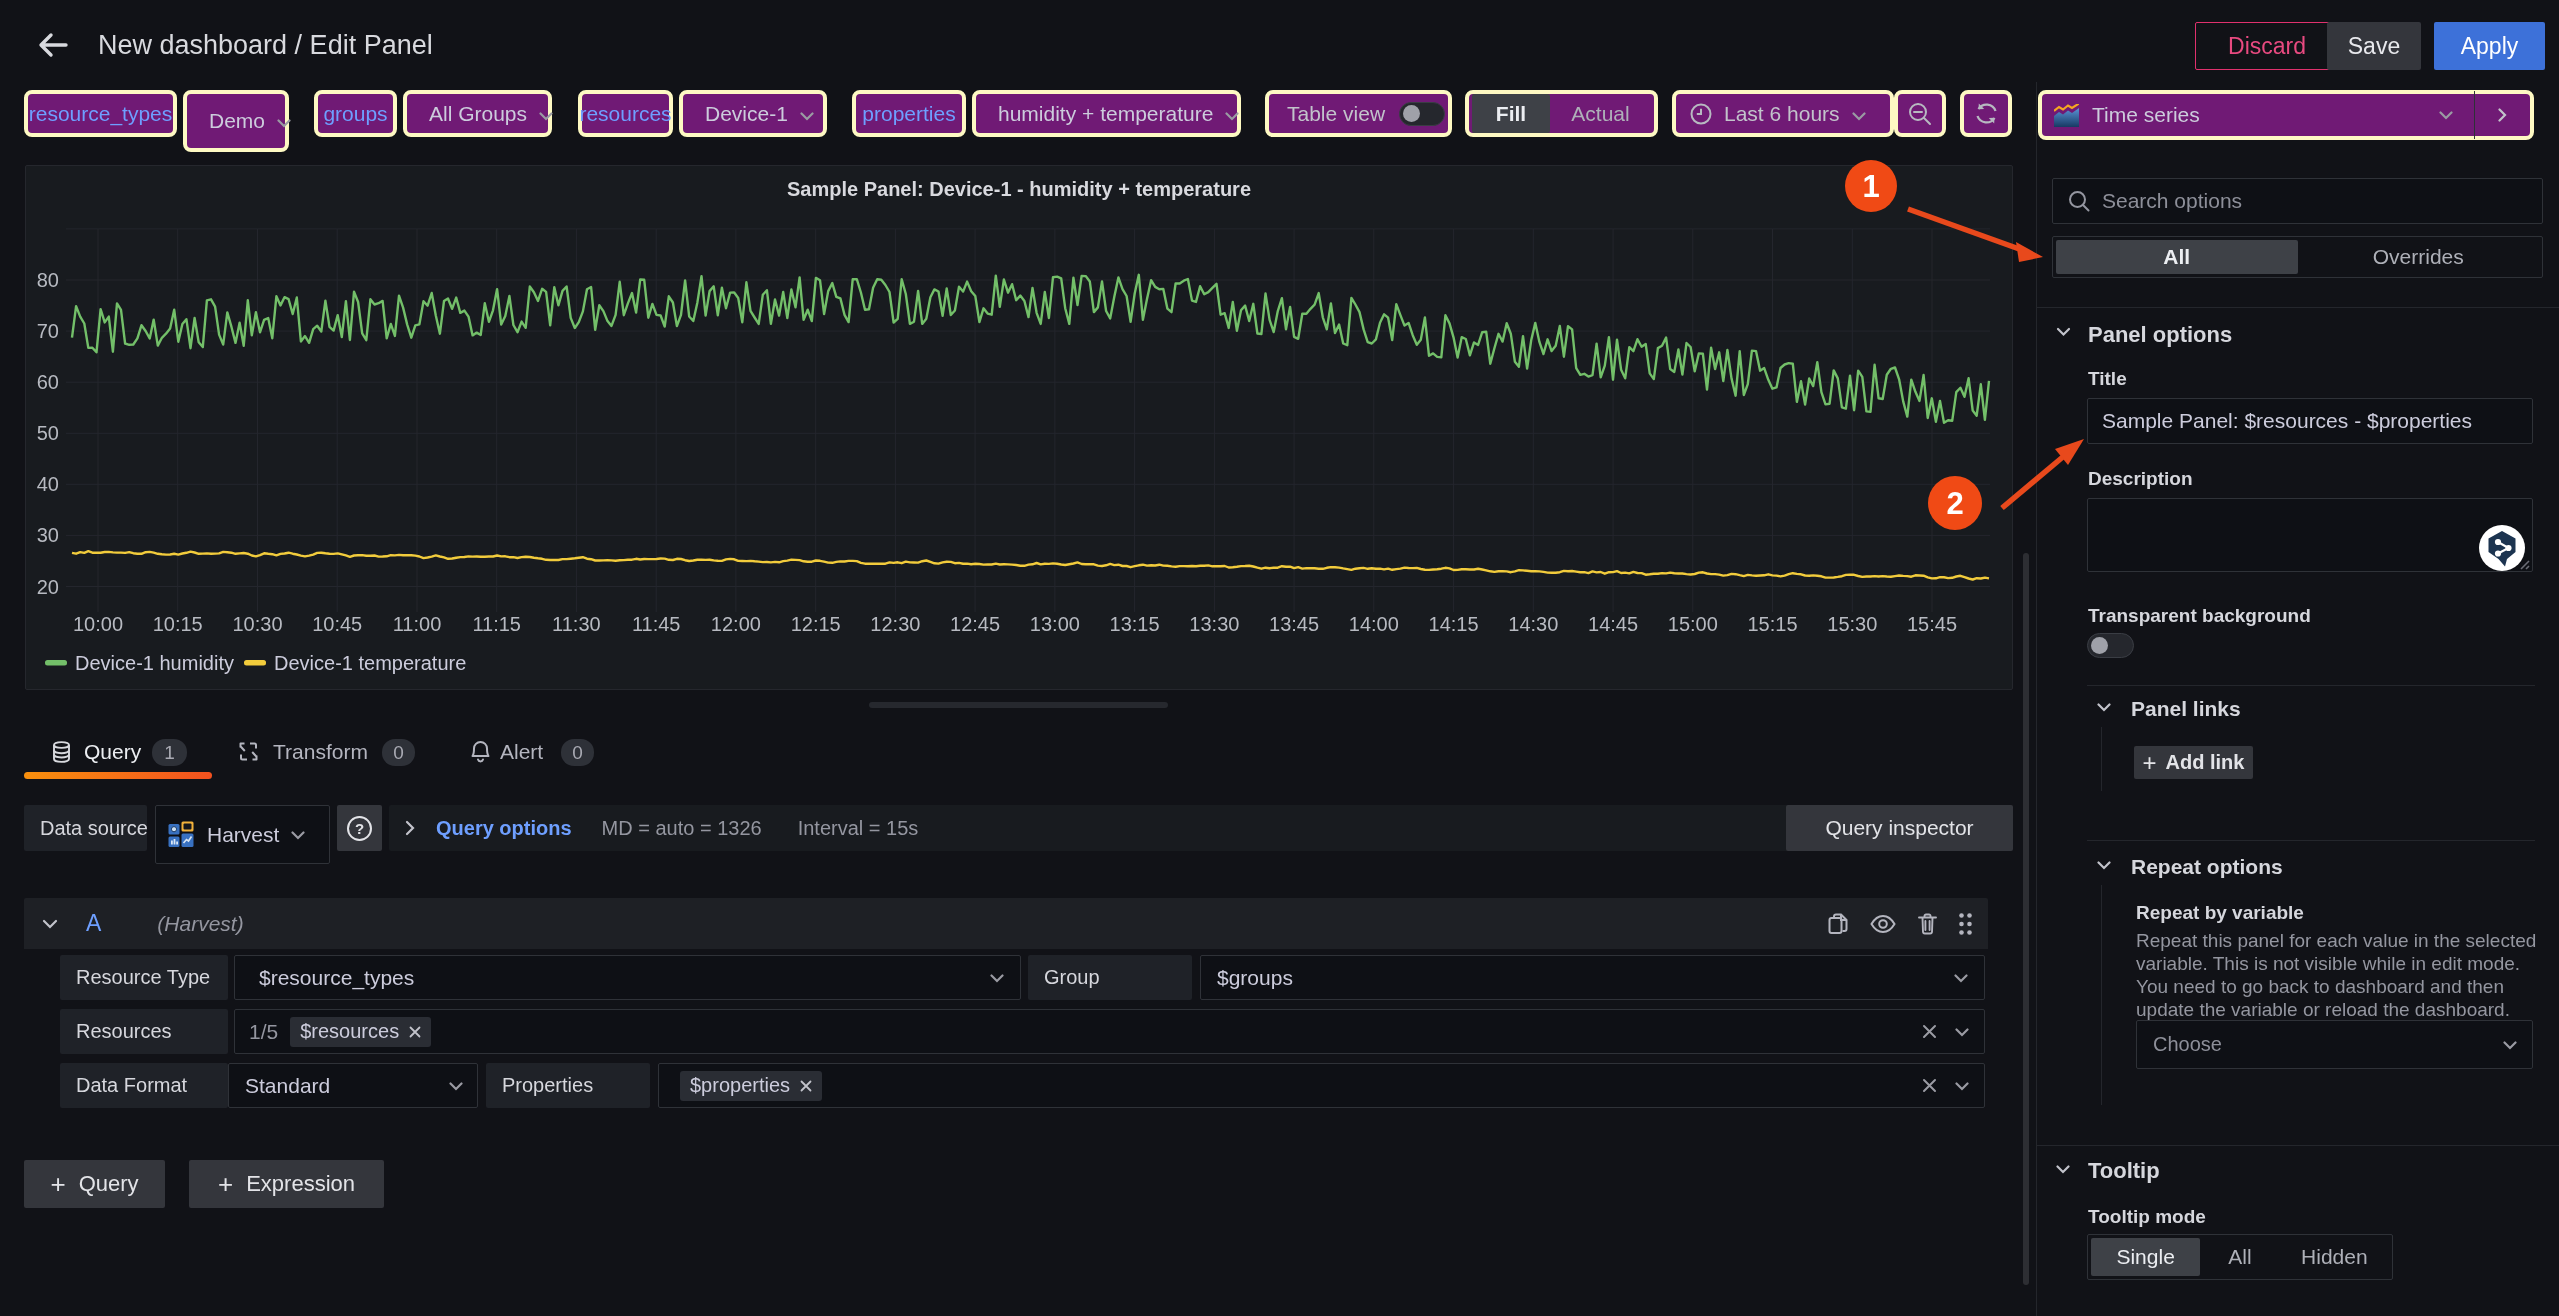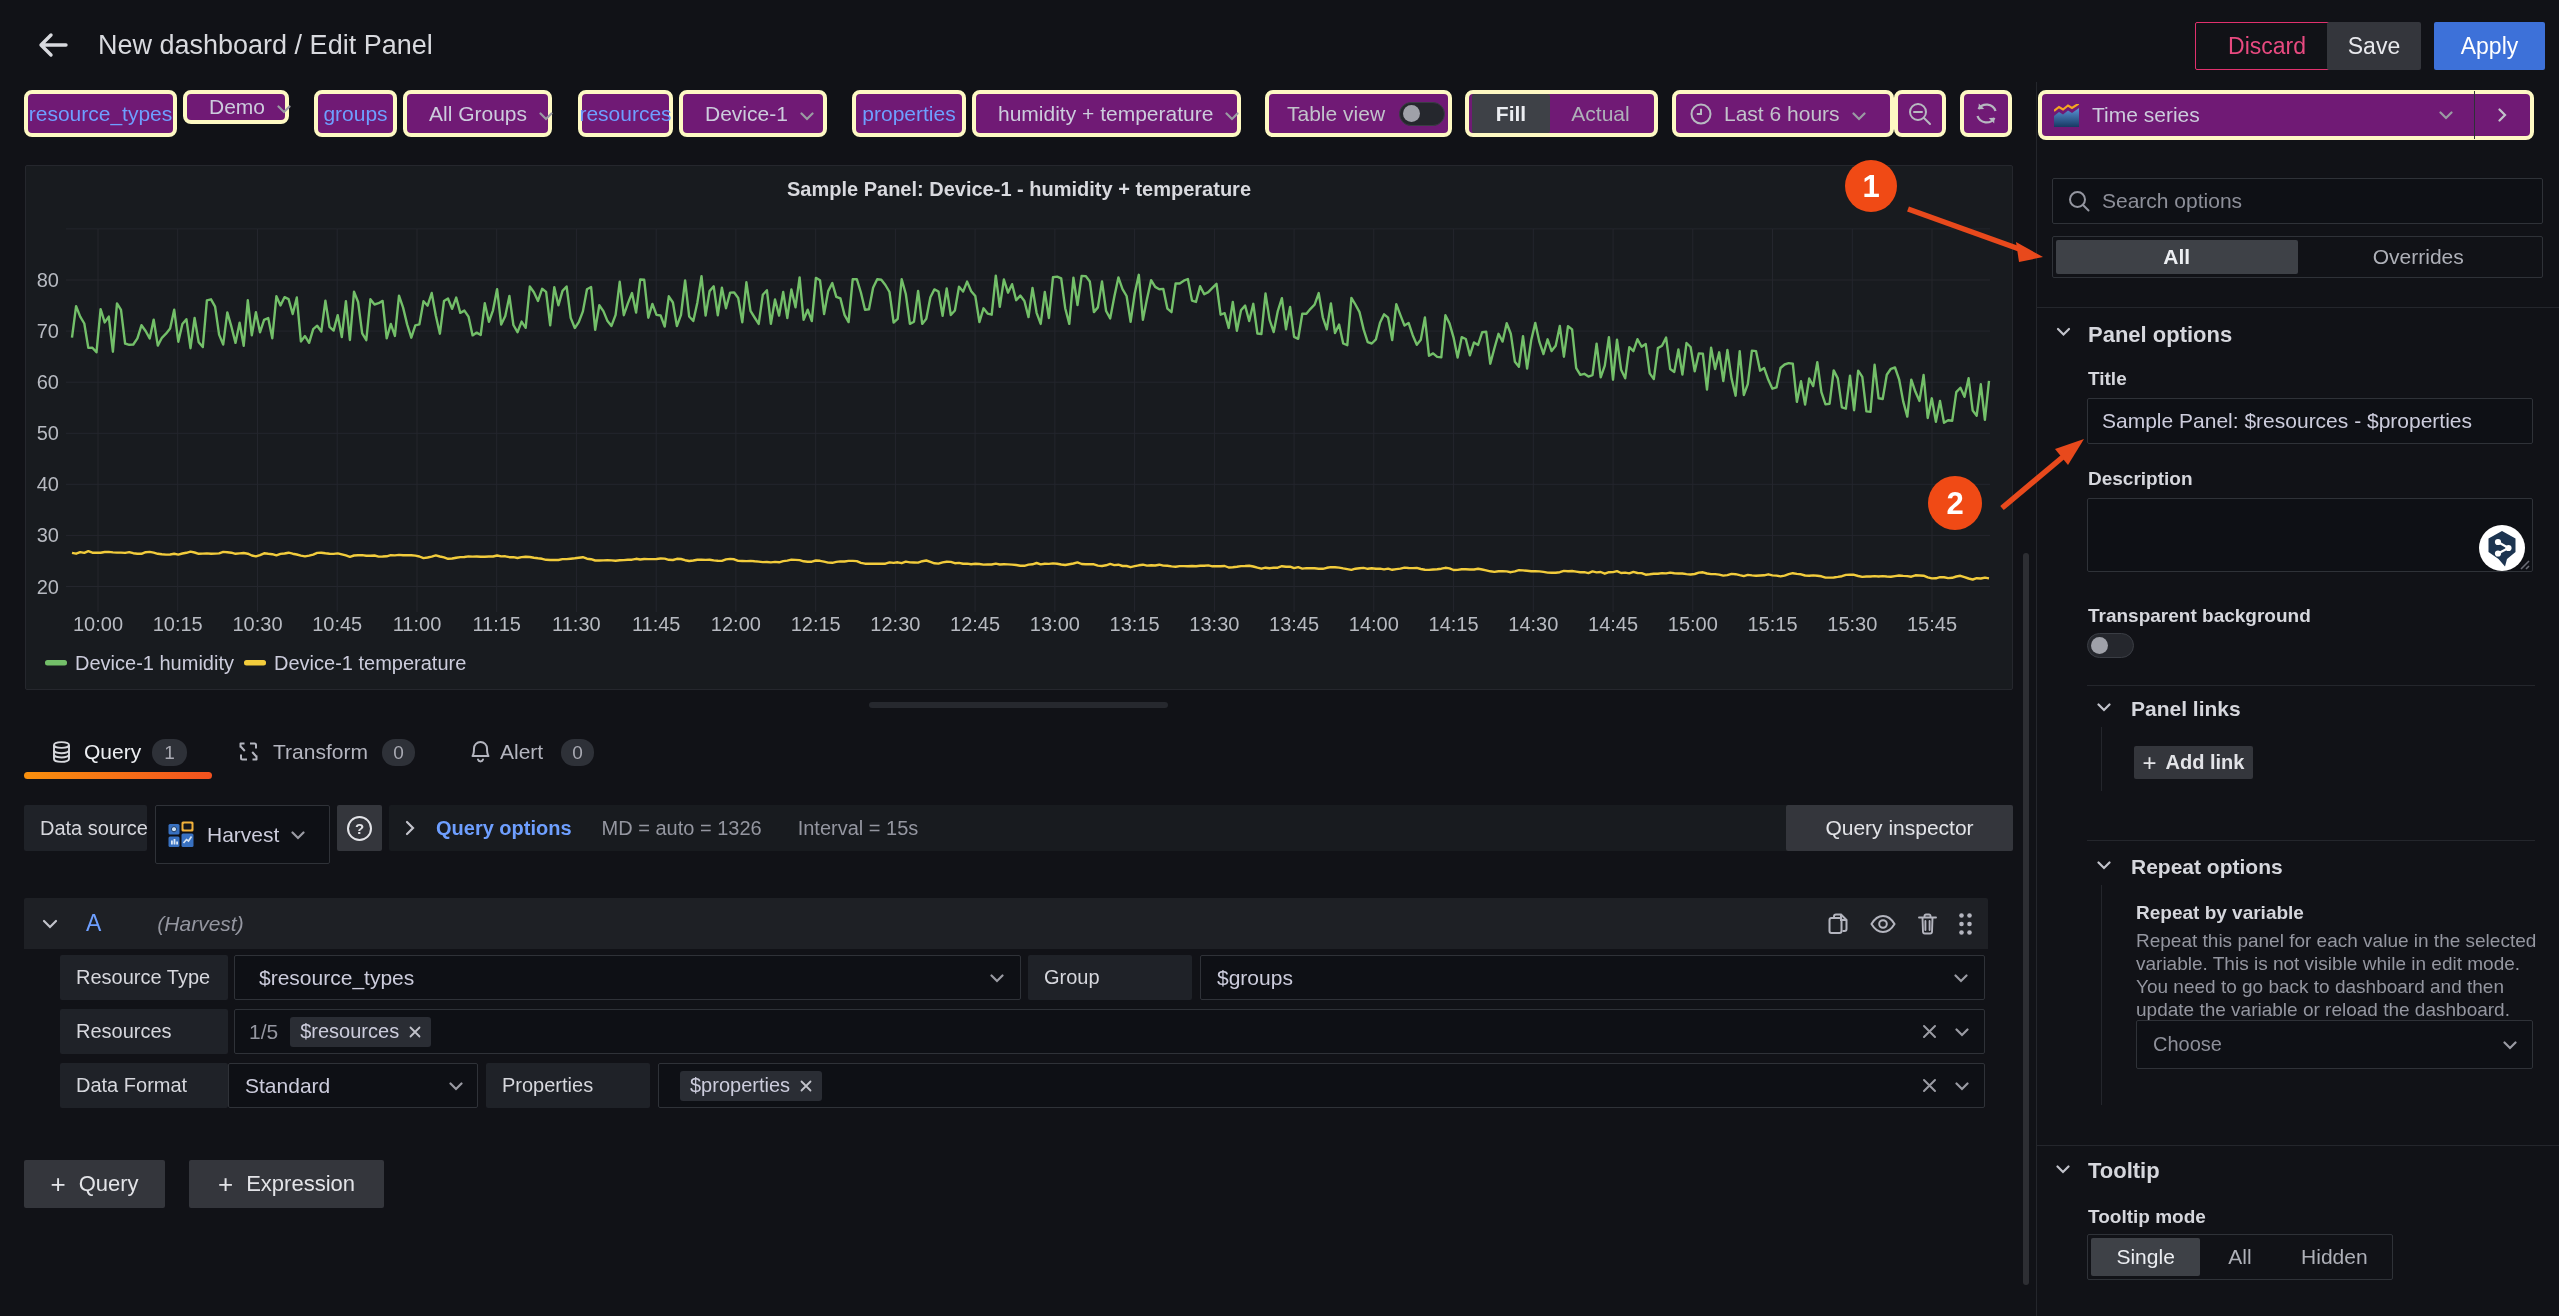--- a/index.html
+++ b/index.html
@@ -18,21 +18,21 @@
 <svg class="abs" style="left:36px;top:29px" width="34" height="32" viewBox="0 0 34 32">
  <path d="M30 16 H6 M15 6 L5 16 L15 26" stroke="#d8d9de" stroke-width="3.4" fill="none" stroke-linecap="round" stroke-linejoin="round"></path>
 </svg>
 <div class="abs" style="left:98px;top:30px;font-size:27px;color:#d8d9de">New dashboard / Edit Panel</div>
 
 <div class="btn" style="left:2195px;top:22px;width:144px;height:48px;border:1px solid #e0316e;color:#e84a80;font-size:23px;background:transparent">Discard</div>
 <div class="btn" style="left:2327px;top:22px;width:94px;height:48px;background:#34363c;color:#e8e9ed;font-size:23px">Save</div>
 <div class="btn" style="left:2434px;top:22px;width:111px;height:48px;background:#3d71d9;color:#ffffff;font-size:23px">Apply</div>
 
 <div class="box lbl" style="left:24px;top:90px;width:153px;height:47px">resource_types</div>
-<div class="box val" style="left:183px;top:90px;width:106px;height:34px">Demo<span class="chev"><svg class="ic" width="14" height="9" viewBox="0 0 14 9">
+<div class="box val" style="left:183px;top:90px;width:106px;height:62px">Demo<span class="chev"><svg class="ic" width="14" height="9" viewBox="0 0 14 9">
         <path d="M1.5 1.5 L7 7 L12.5 1.5" stroke="#9a9ba3" stroke-width="2.2" fill="none" stroke-linecap="round"></path>
       </svg></span></div>
 <div class="box lbl" style="left:314px;top:90px;width:83px;height:47px">groups</div>
 <div class="box val" style="left:403px;top:90px;width:149px;height:47px">All Groups<span class="chev"><svg class="ic" width="14" height="9" viewBox="0 0 14 9">
         <path d="M1.5 1.5 L7 7 L12.5 1.5" stroke="#9a9ba3" stroke-width="2.2" fill="none" stroke-linecap="round"></path>
       </svg></span></div>
 <div class="box lbl" style="left:578px;top:90px;width:95px;height:47px">resources</div>
 <div class="box val" style="left:679px;top:90px;width:148px;height:47px">Device-1<span class="chev"><svg class="ic" width="14" height="9" viewBox="0 0 14 9">
         <path d="M1.5 1.5 L7 7 L12.5 1.5" stroke="#9a9ba3" stroke-width="2.2" fill="none" stroke-linecap="round"></path>
       </svg></span></div>

